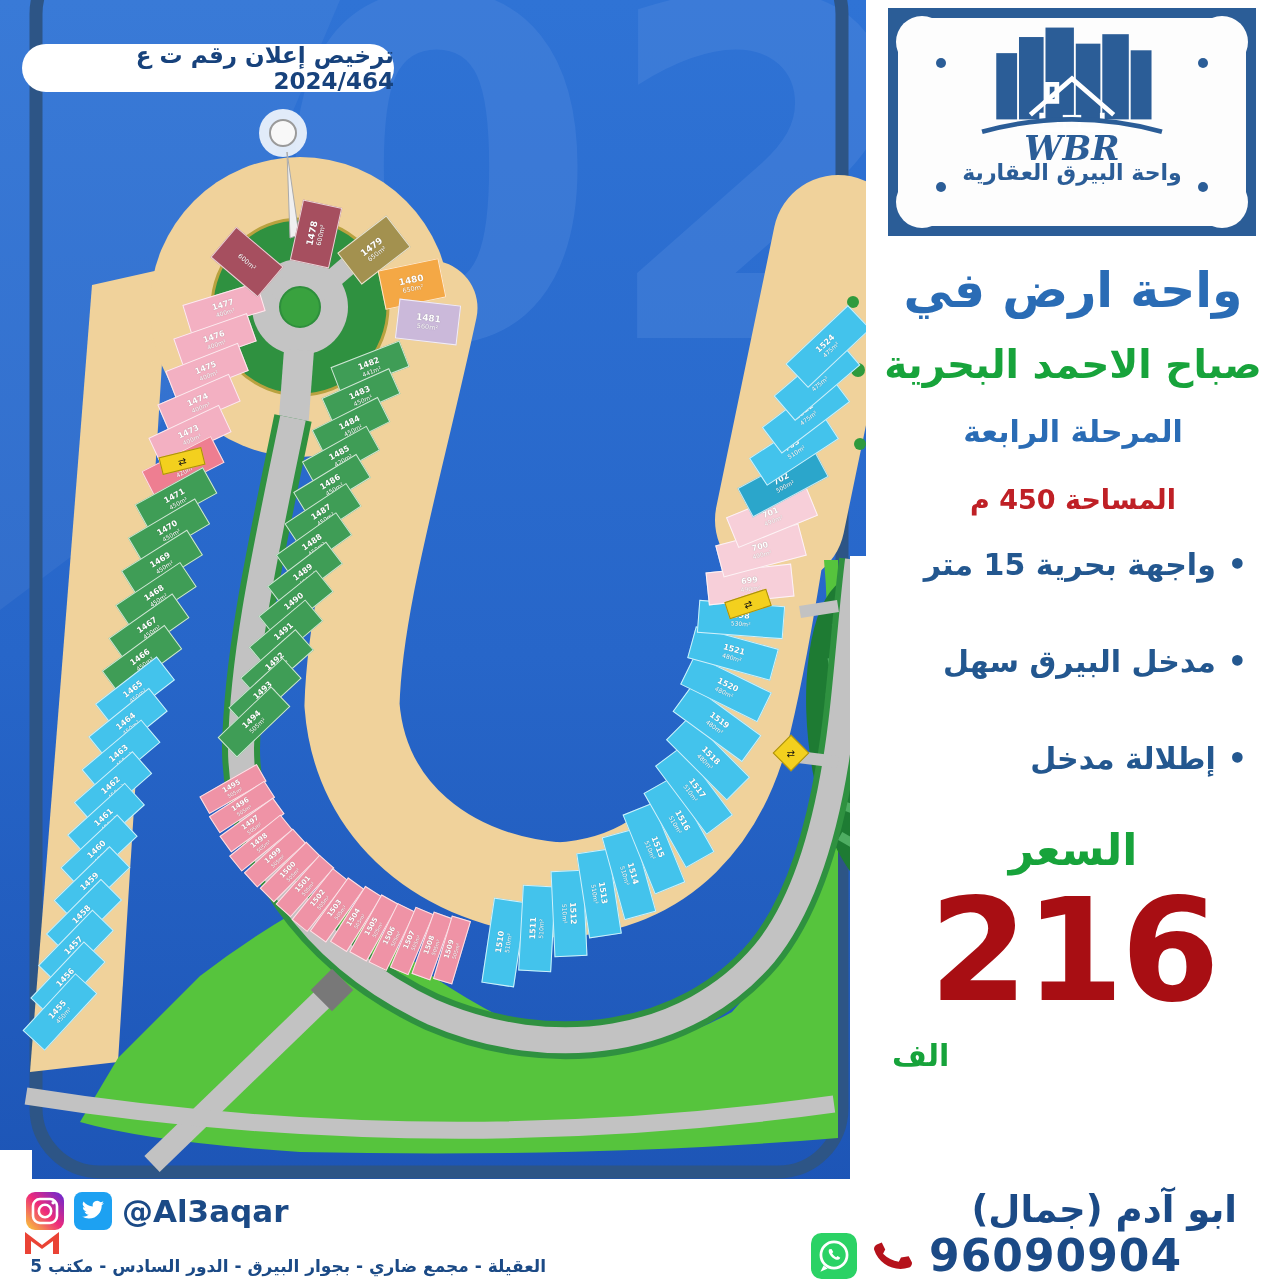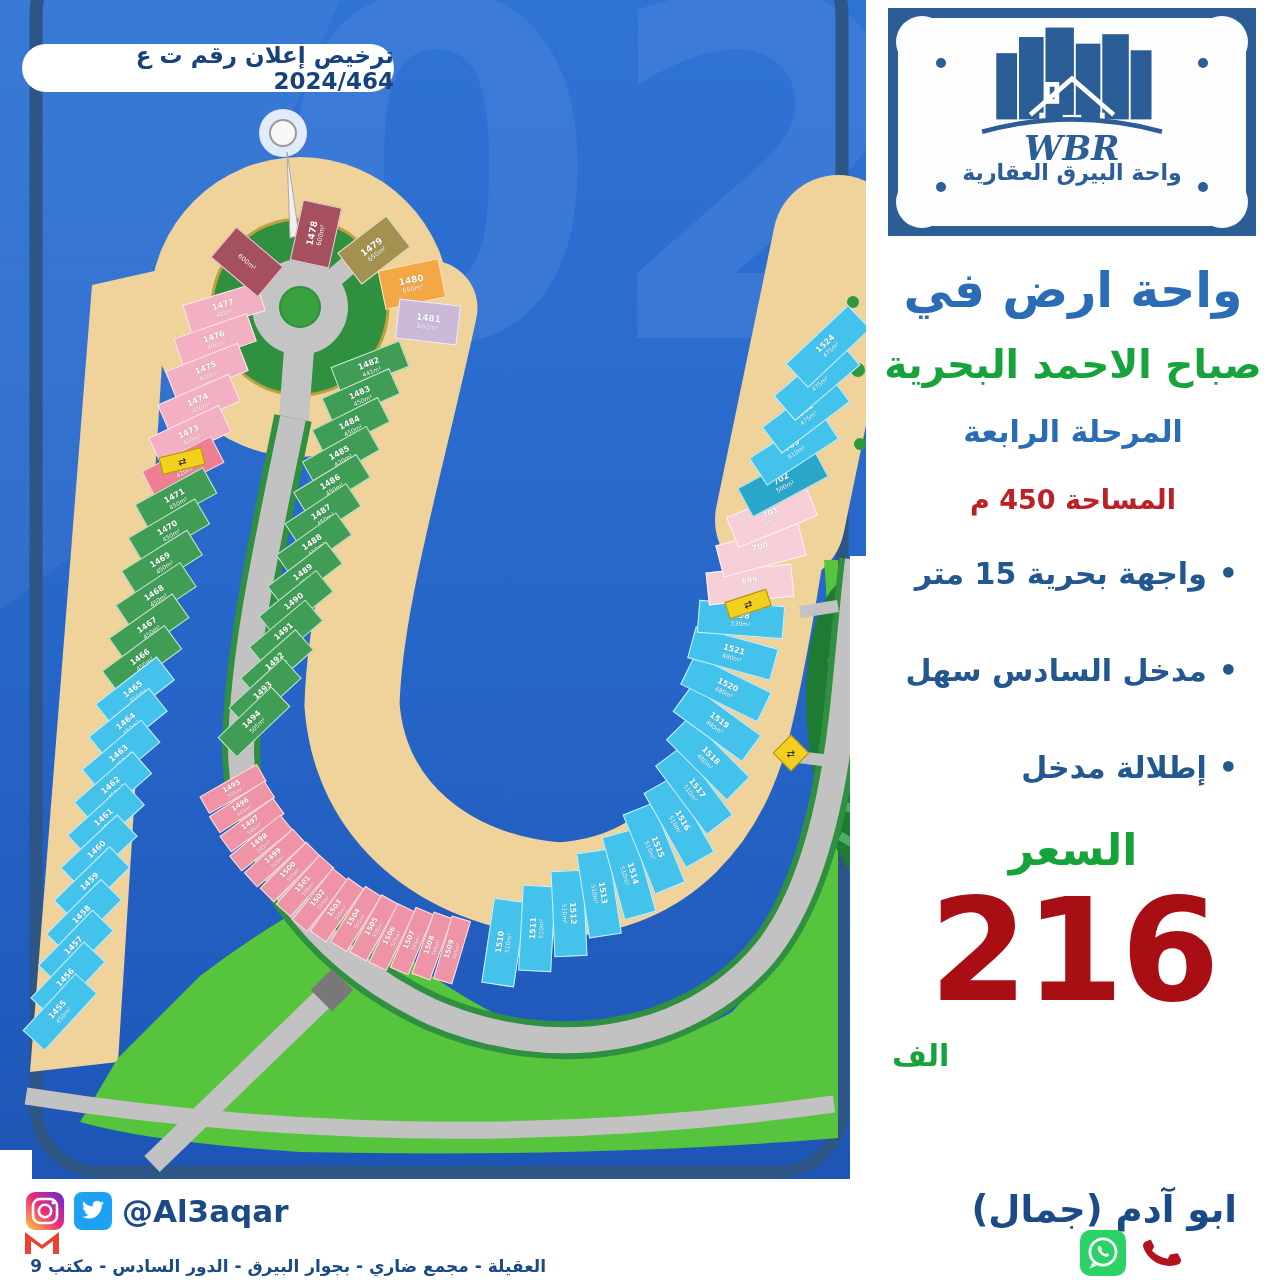--- a/index.html
+++ b/index.html
@@ -34,21 +34,21 @@
   .dot.d1{left:38px;top:40px;}.dot.d2{right:38px;top:40px;}.dot.d3{left:38px;bottom:34px;}.dot.d4{right:38px;bottom:34px;}
   .logo-art{position:absolute;left:50%;top:2px;transform:translateX(-50%);}
   .logo-line1{position:absolute;top:142px;left:0;width:100%;text-align:center;color:#2b5d97;
         font-size:22px;font-weight:bold;direction:rtl;}
   .logo-line2{position:absolute;top:172px;left:0;width:100%;text-align:center;color:#2b5d97;
         font-size:16px;font-weight:bold;direction:rtl;}
   .l-title{top:262px;font-size:49px;color:#2a6cb5;}
   .l-loc{top:342px;font-size:39px;color:#17a33b;}
   .l-phase{top:414px;font-size:30px;color:#2a6cb5;}
   .l-area{top:484px;font-size:27px;color:#bf2026;}
-  .features{position:absolute;top:540px;right:26px;list-style:none;margin:16px;padding:0;direction:rtl;}
+  .features{position:absolute;top:540px;right:26px;list-style:none;margin:7px;padding:0;direction:rtl;}
   .features li{color:#23578f;font-size:30px;font-weight:bold;margin-bottom:62px;text-align:right;}
   .features .fdot{margin-left:12px;}
   .price-label{top:824px;font-size:44px;color:#17a33b;}
   .price{top:868px;font-size:142px;color:#a80e13;letter-spacing:-3px;font-weight:bold;}
   .price-unit{position:absolute;left:26px;top:1038px;font-size:30px;color:#17a33b;font-weight:bold;direction:rtl;}
   
   .footer{position:absolute;left:0;top:1190px;width:1280px;height:90px;background:#fff;}
   .f-left{position:absolute;left:26px;top:0;}
   .f-row{display:flex;align-items:center;gap:10px;}
   .f-row1{position:absolute;left:0;top:2px;}
@@ -500,21 +500,21 @@
       <div class="logo-line1">واحة البيرق العقارية</div>
     </div>
 
     <div class="centered l-title">واحة ارض في</div>
     <div class="centered l-loc">صباح الاحمد البحرية</div>
     <div class="centered l-phase">المرحلة الرابعة</div>
     <div class="centered l-area">المساحة 450 م</div>
 
     <ul class="features">
       <li><span class="fdot">•</span><span>واجهة بحرية 15 متر</span></li>
-      <li><span class="fdot">•</span><span>مدخل السادس سهل</span></li>
+      <li><span class="fdot">•</span><span>مدخل البيرق سهل</span></li>
       <li><span class="fdot">•</span><span>إطلالة مدخل</span></li>
     </ul>
 
     <div class="centered price-label">السعر</div>
     <div class="centered price">216</div>
     <div class="price-unit">الف</div>
   </div>
 
   <div class="footer">
     <div class="f-left">
@@ -536,30 +536,31 @@
           <rect width="38" height="38" rx="8" fill="#1da1f2"></rect>
           <path transform="translate(7,8) scale(1.0)" fill="#fff" d="M23 2.9c-.8.4-1.7.6-2.6.8a4.5 4.5 0 0 0 2-2.5c-.9.5-1.9.9-2.9 1.1a4.5 4.5 0 0 0-7.7 4.1A12.8 12.8 0 0 1 2.5 1.6a4.5 4.5 0 0 0 1.4 6 4.4 4.4 0 0 1-2-.6v.1a4.5 4.5 0 0 0 3.6 4.4 4.6 4.6 0 0 1-2 .1 4.5 4.5 0 0 0 4.2 3.1A9 9 0 0 1 1 16.6a12.7 12.7 0 0 0 6.9 2c8.3 0 12.8-6.9 12.8-12.8v-.6c.9-.6 1.6-1.4 2.3-2.3z"></path>
         </svg>
         <span class="f-handle">@Al3aqar</span>
       </div>
       <div class="f-row f-row2">
         <svg class="icon" width="44" height="32" viewBox="0 0 42 32">
           <path fill="#ea4335" d="M4,28 V6 l17,13 L38,6 v22 h-6 V15 l-11,8 -11,-8 v13 Z"></path>
         </svg>
       </div>
-      <div class="f-address">العقيلة - مجمع ضاري - بجوار البيرق - الدور السادس - مكتب 9</div>
+      <div class="f-address">العقيلة - مجمع ضاري - بجوار البيرق - الدور السادس - مكتب 5</div>
     </div>
 
     <div class="f-name">ابو آدم (جمال)</div>
     <div class="f-phone-row">
       <svg class="icon" width="46" height="46" viewBox="0 0 44 44">
         <rect width="44" height="44" rx="10" fill="#2bd265"></rect>
         <circle cx="22" cy="21" r="12.5" fill="none" stroke="#fff" stroke-width="2.6"></circle>
         <path d="M12,31 L9,37 L16,34 Z" fill="#fff"></path>
         <path d="M17.5,15.5 c-.8.8-.8,2.8.4,4.8 1.4,2.3 3.4,4.1 5.6,5 1.6.6 3.2.4 3.8-.4 l.7-1.2 -2.6-1.6 -1.3,1 c-1.6-.8-3-2.2-3.9-3.8 l1.1-1.2 -1.7-2.8 Z" fill="#fff"></path>
       </svg>
       <svg class="icon" width="40" height="40" viewBox="0 0 32 32">
         <path transform="rotate(-18 16 16)" fill="#b5121b" d="M6.6,3.2 C5,3.2 3.2,5 3.2,6.6 c0,12.3 10,22.2 22.2,22.2 1.7,0 3.4-1.8 3.4-3.4 l-.9-5.4 -6.2-.9 -2.7,2.7 c-4.3-2.2-7.8-5.7-10-10 l2.7-2.7 -.9-6.2 Z"></path>
       </svg>
+      <span class="f-phone">96090904</span>
     </div>
   </div>
 
 </div>
 
 </body></html>

